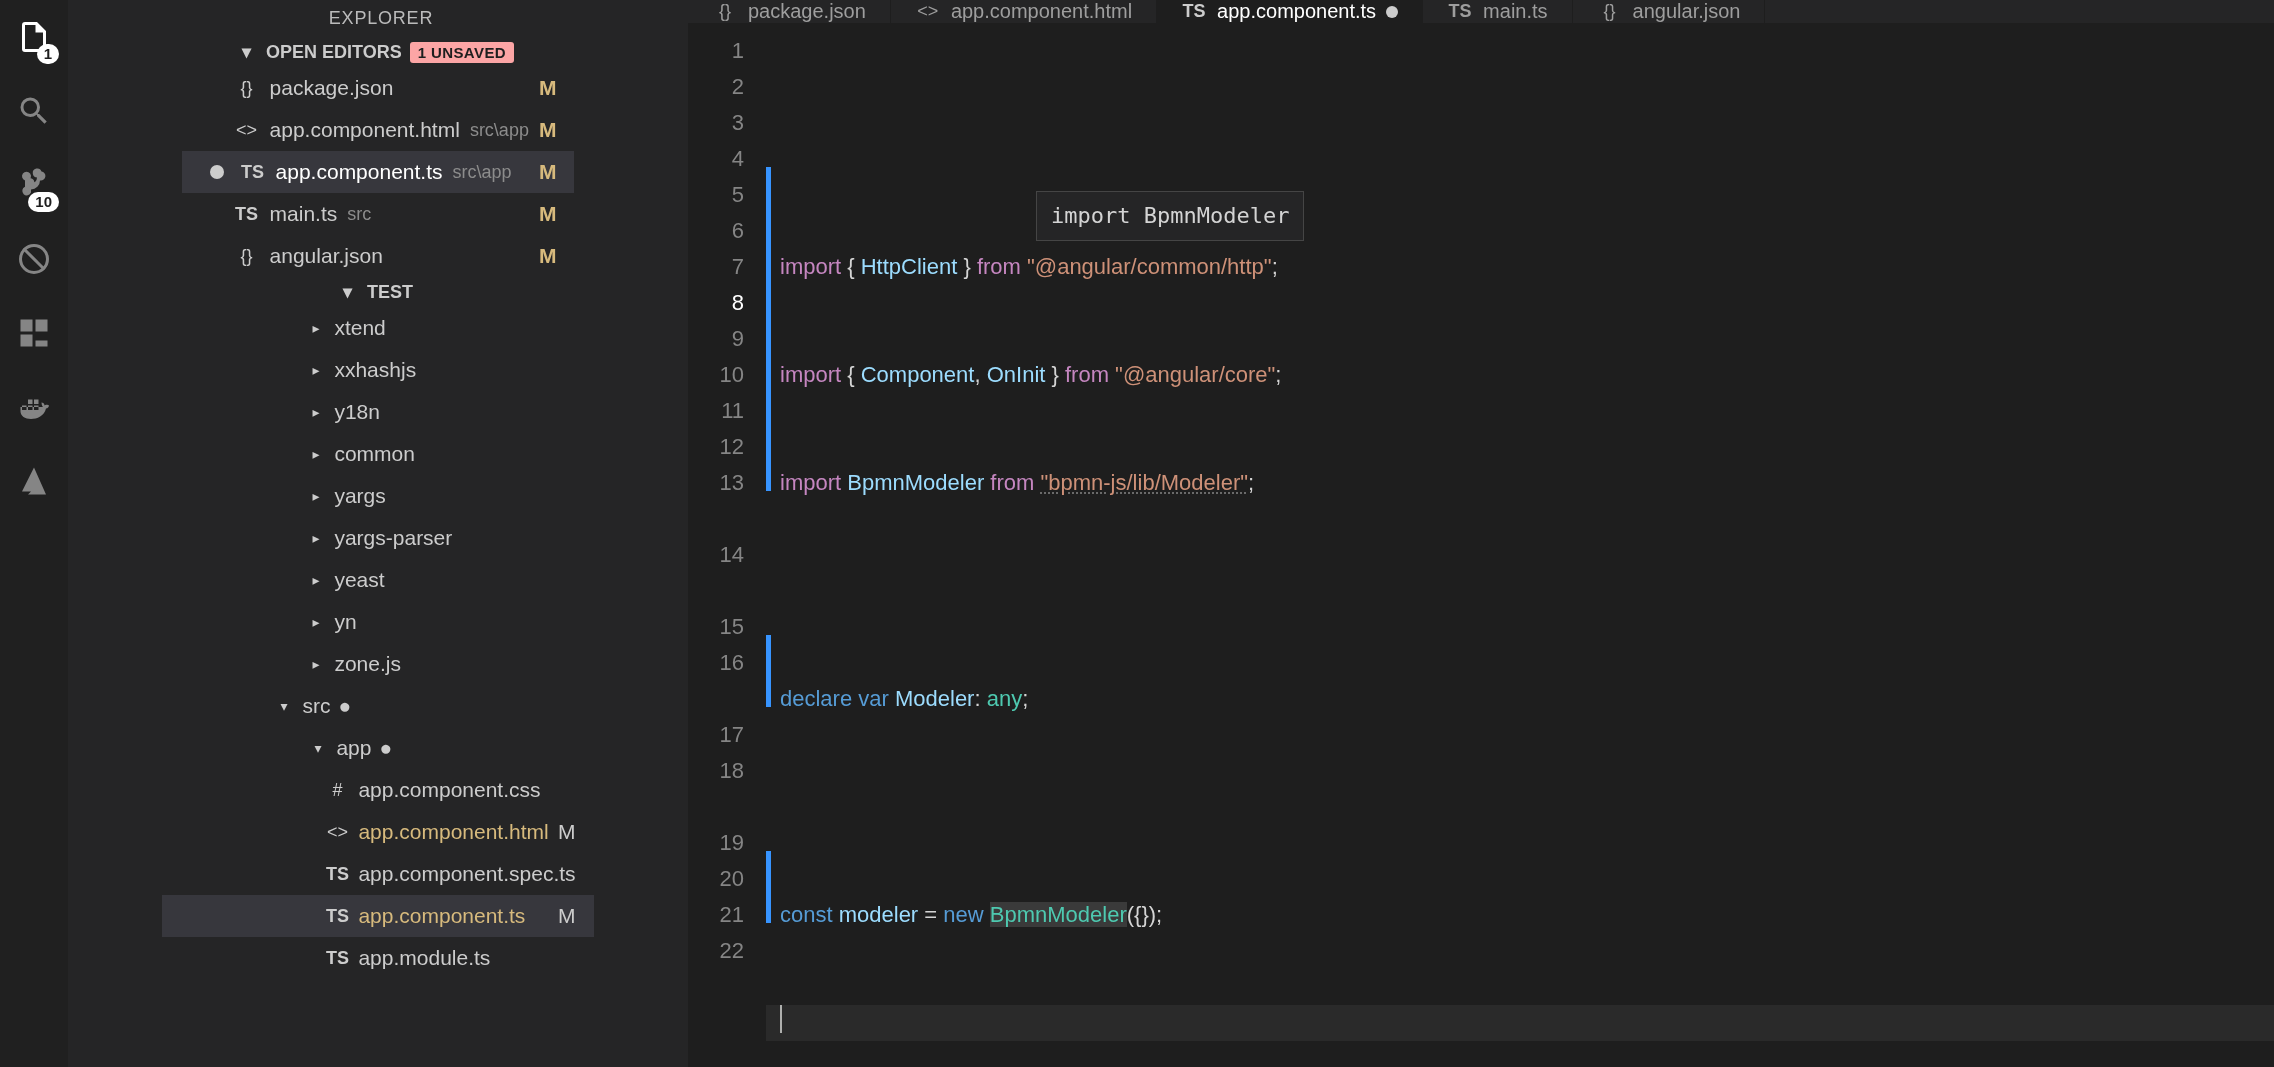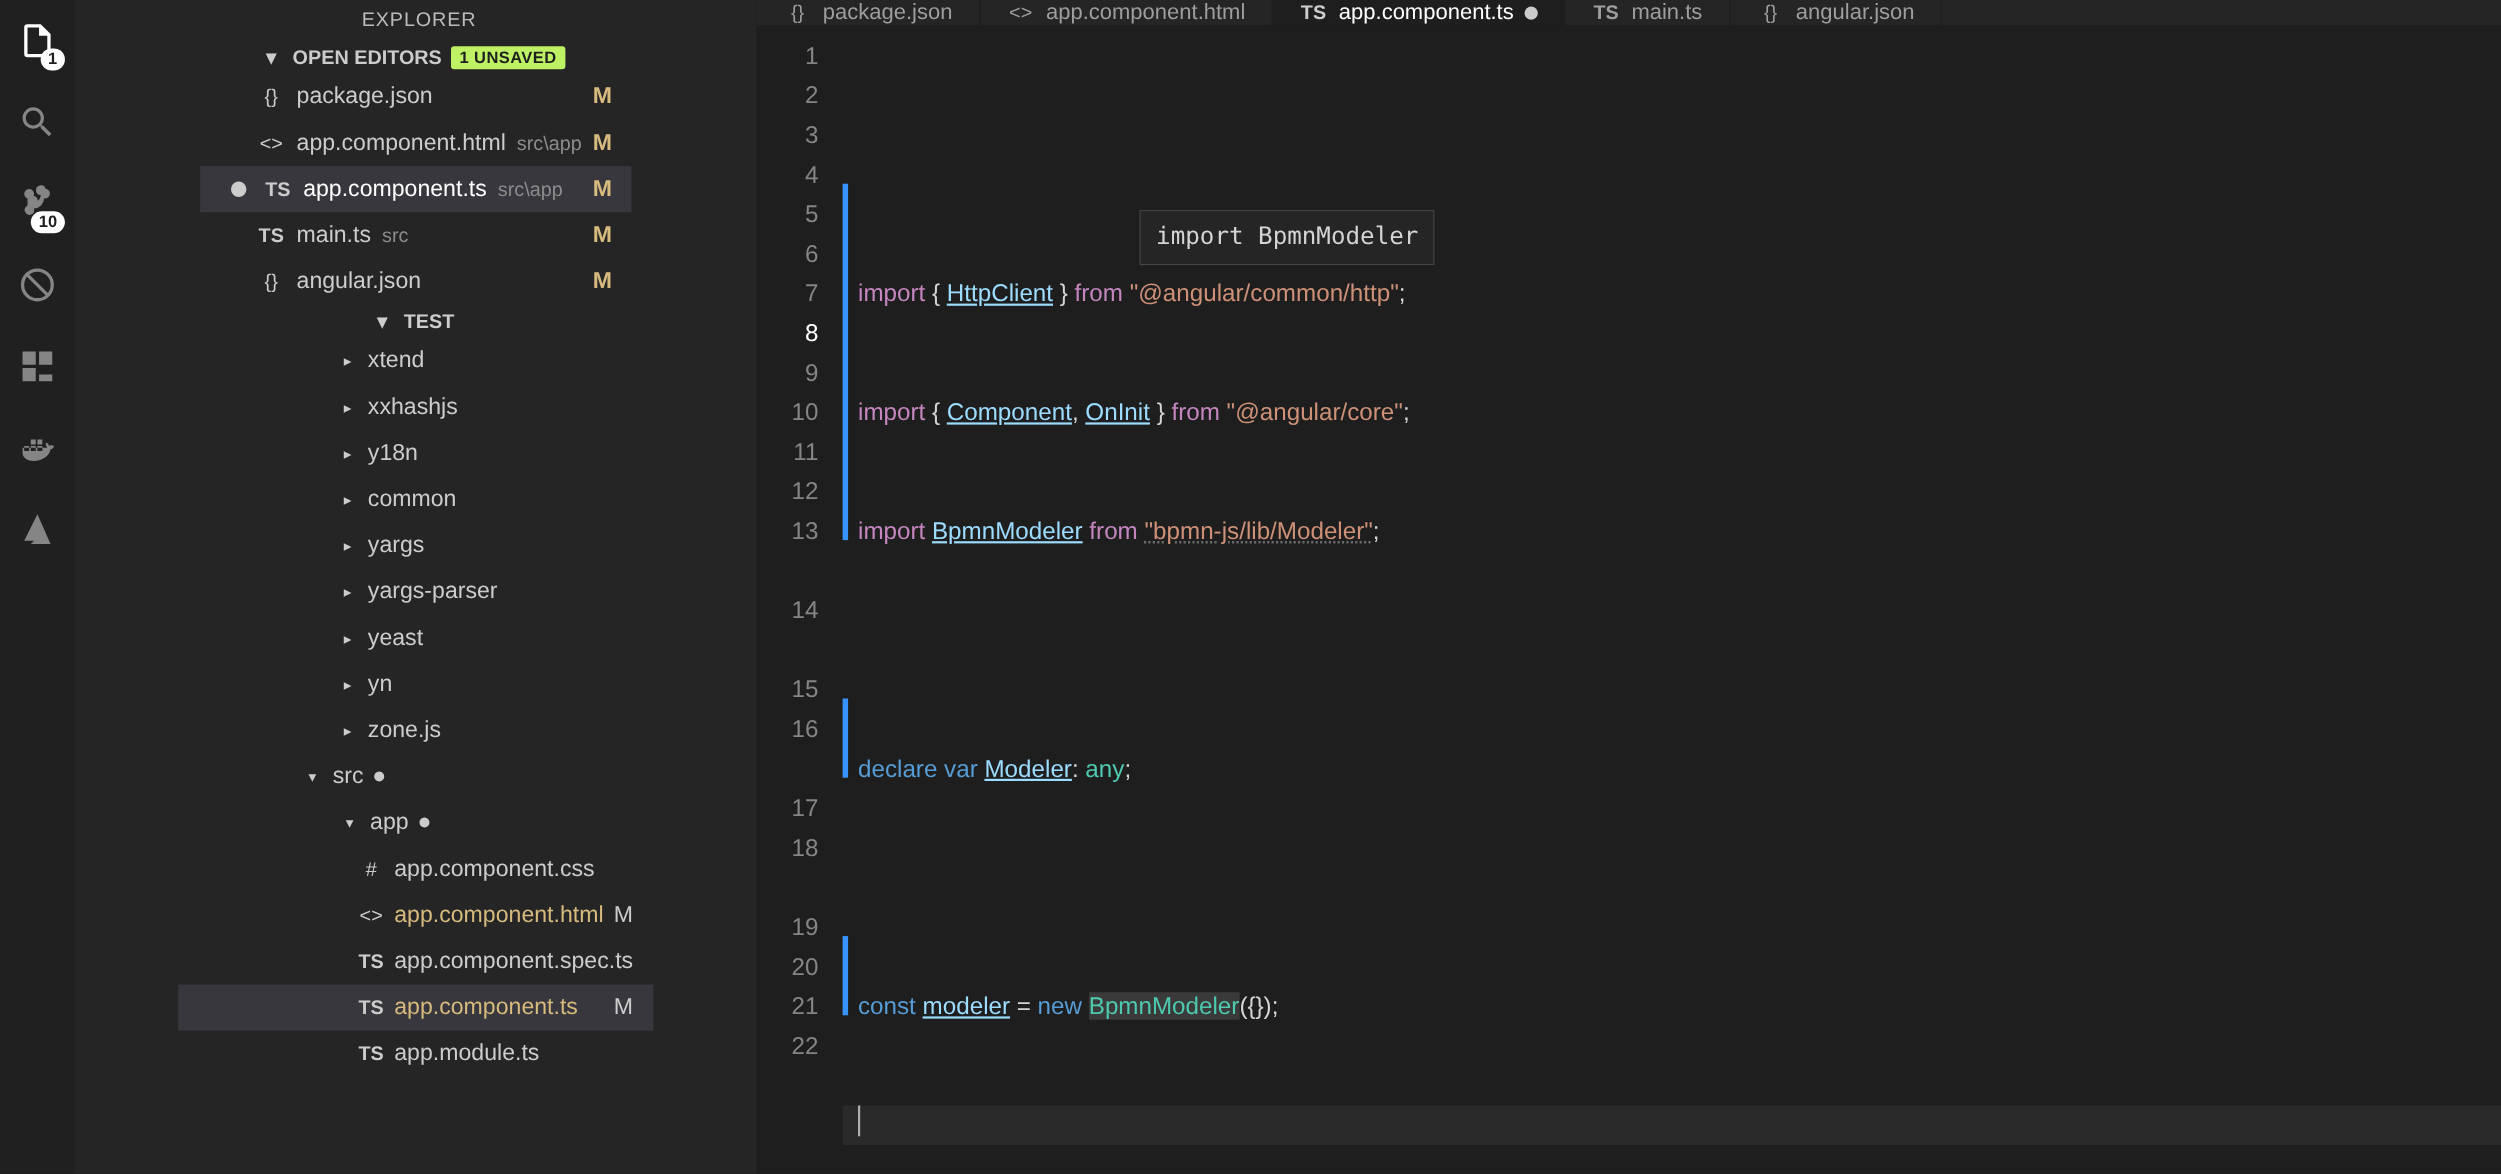--- a/index.html
+++ b/index.html
@@ -8,21 +8,21 @@
   
   .activity { width:68px; background:#202020; display:flex; flex-direction:column; align-items:center; padding-top:14px; gap:28px; }
   .act-item { width:46px; height:46px; display:flex; align-items:center; justify-content:center; color:#858585; position:relative; }
   .act-item.active { color:#ffffff; }
   .act-item svg { width:36px; height:36px; }
   .badge { position:absolute; bottom:-4px; right:-2px; background:#ffffff; color:#1e1e1e; border-radius:10px; font-size:15px; font-weight:600; padding:1px 7px; line-height:18px; }
   
   .sidebar { width:620px; background:#252526; display:flex; flex-direction:column; font-size:20px;align-items:center; }
   .sb-title { padding:8px 24px 8px 30px; font-size:18px; letter-spacing:0.8px; color:#bbbbbb; }
   .sb-sec { display:flex; align-items:center; gap:8px; padding:4px 12px; font-size:18px; font-weight:700; color:#cccccc; }
-  .sb-sec .pill { background:#bef264; color:#1e1e1e; font-size:15px; font-weight:600; padding:2px 8px; border-radius:3px; letter-spacing:0.4px; }
+  .sb-sec .pill { background:#fca5a5; color:#1e1e1e; font-size:15px; font-weight:600; padding:2px 8px; border-radius:3px; letter-spacing:0.4px; }
   .chev { width:16px; display:inline-block; color:#cccccc; }
   .oe-list, .tree-list { display:flex; flex-direction:column; }
   .row { display:flex; align-items:center; height:42px; padding-left:32px; padding-right:18px; gap:10px; font-size:21px; color:#cccccc; }
   .row.selected { background:#37373d; }
   .row .m { margin-left:auto; color:#d7ba7d; font-weight:600; }
   .ficon { width:26px; text-align:center; font-size:18px; color:#cccccc; flex-shrink:0; }
   .path { color:#8c8c8c; font-size:18px; }
   .tree-row { display:flex; align-items:center; height:42px; padding-right:18px; gap:8px; font-size:21px; color:#cccccc; }
   .tree-row.sel { background:#37373d; }
   .indent1 { padding-left:150px; }
@@ -43,21 +43,21 @@
   .gutter { width:78px; padding-top:10px; text-align:right; color:#858585; font-family:Consolas,monospace; font-size:22px; line-height:36px; }
   .gutter .ln { padding-right:22px; height:36px; }
   .gutter .ref { height:36px; }
   .code { flex:1; padding-top:10px; font-family:Consolas,monospace; font-size:22px; line-height:36px; color:#d4d4d4; position:relative; white-space:pre; }
   .cline { height:36px; padding-left:14px; position:relative; }
   .cline.hl { background:#2a2a2a; }
   .kw { color:#569cd6; }
   .kw2 { color:#c586c0;margin-top:24px; }
   .cls { color:#4ec9b0;margin-top:48px; }
   .str { color:#ce9178; }
-  .var { color:#9cdcfe;text-decoration:underline; }
+  .var { color:#9cdcfe; }
   .underline { text-decoration-line:underline; text-decoration-style:dotted; text-decoration-color:#6a6a6a; }
   .tooltip { position:absolute; left:270px; top:168px; background:#252526; border:1px solid #454545; padding:6px 14px; font-family:Consolas,monospace; font-size:22px; color:#d4d4d4; z-index:5; }
   .modbar { position:absolute; left:0; top:0; width:5px; background:#3794ff; }
   .modbar.m1 { top:144px; height:324px; }
   .modbar.m2 { top:612px; height:72px; }
   .modbar.m3 { top:828px; height:72px; }
 </style>
 </head>
 <body>
 

